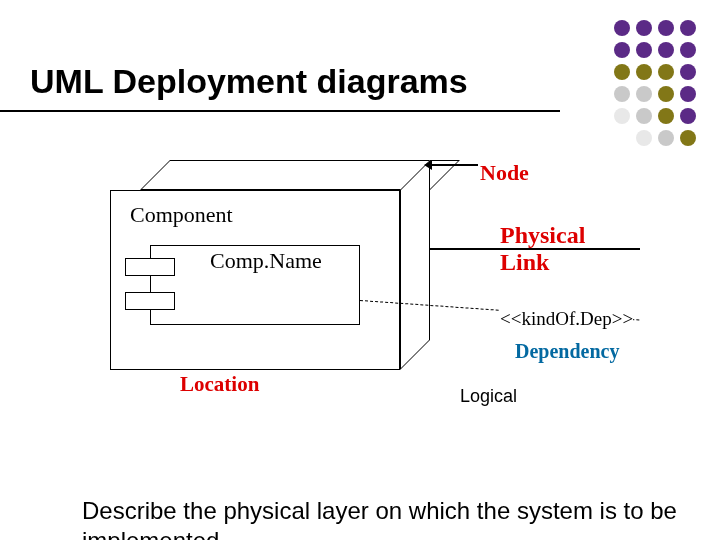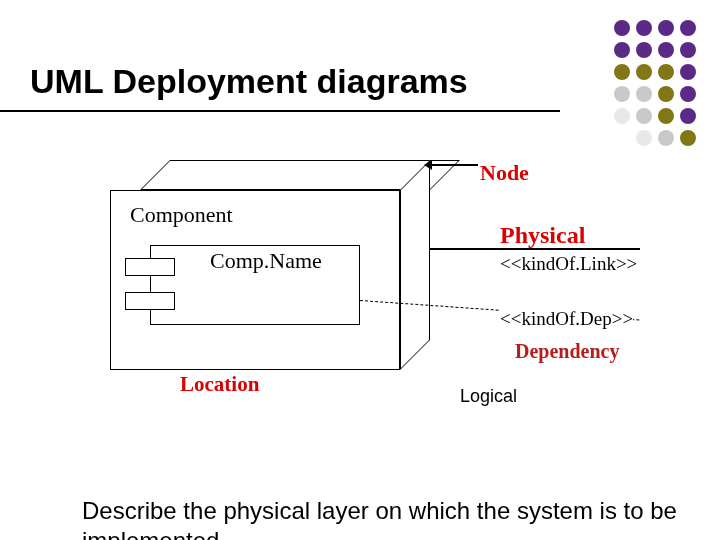--- a/index.html
+++ b/index.html
@@ -124,21 +124,21 @@
   .label-kinddep {
     position: absolute;
     top: 158px; left: 420px;
     font-family: "Times New Roman", serif;
     font-size: 19px;
     background:#fff;
   }
   .label-dependency {
     position: absolute;
     top: 190px; left: 435px;
-    color: #b91c1c;
+    color: #0369a1;
     font-weight: bold;
     font-family: "Times New Roman", serif;
     font-size: 20px;
   }
   .label-component {
     position: absolute;
     top: 222px; left: 100px;
     color: #d00;
     font-weight: bold;
     font-family: "Times New Roman", serif;
@@ -240,21 +240,20 @@
   <div class="comp-box"></div>
   <div class="comp-tab1"></div>
   <div class="comp-tab2"></div>
   <div class="comp-label">Comp.Name</div>
 
   <div class="node-arrow"></div>
   <div class="label-node">Node</div>
 
   <div class="solid-line link-line"></div>
   <div class="label-physlink">Physical Link</div>
-  <div class="label-kindlink">&lt;&lt;kindOf.Link&gt;&gt;</div>
 
   <div class="dashed-line dep-line"></div>
   <div class="label-kinddep">&lt;&lt;kindOf.Dep&gt;&gt;</div>
   <div class="label-dependency">Dependency</div>
 
   <div class="label-component">Location</div>
 </div>
 
 <div class="caption">
   <span>Logical</span><br>

